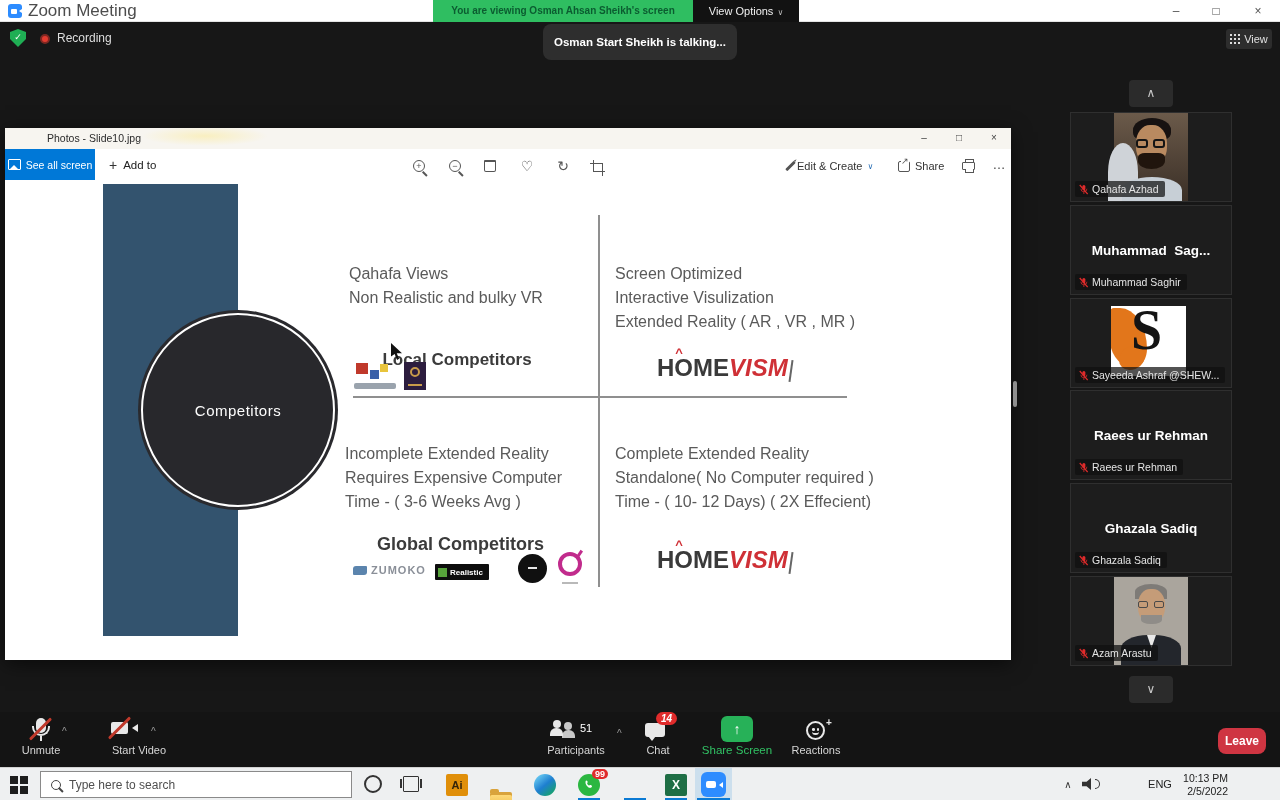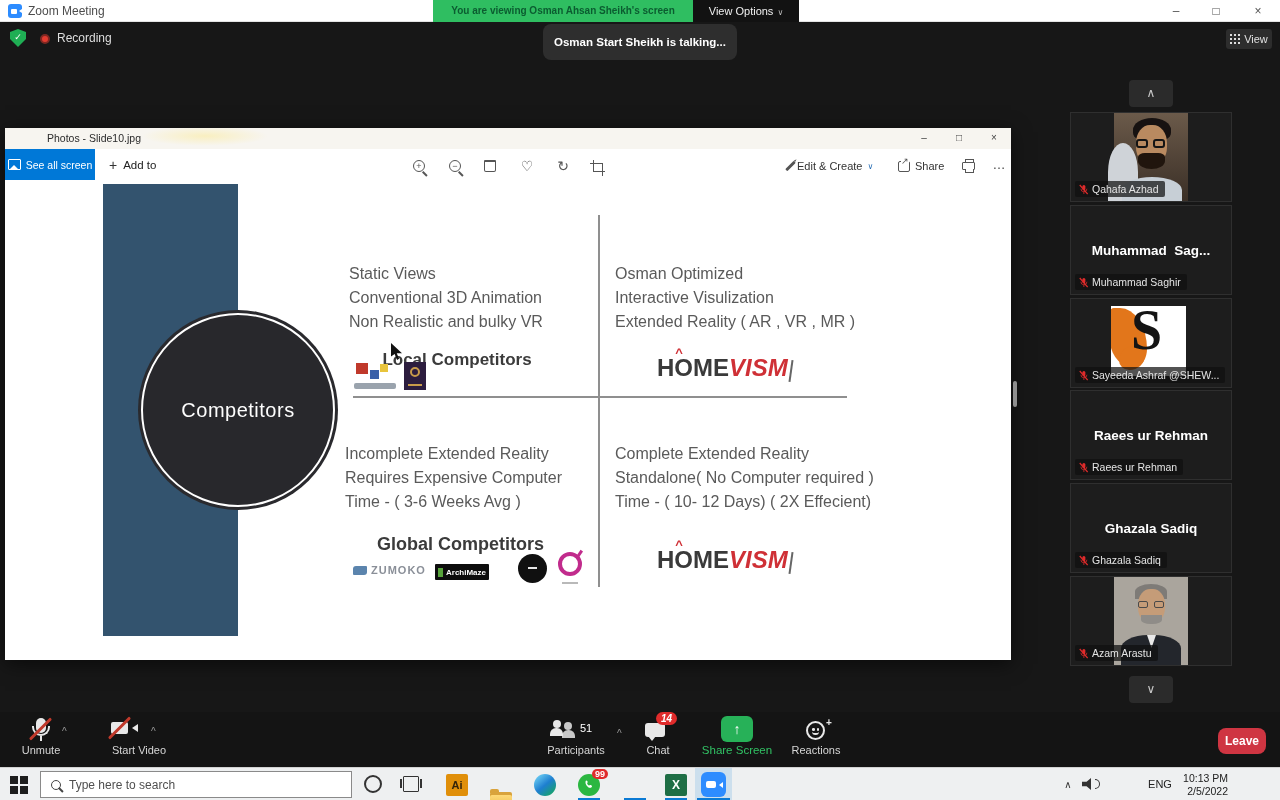--- a/index.html
+++ b/index.html
@@ -6,21 +6,21 @@
   body { width:1280px; height:800px; overflow:hidden; background:#171717;
          font-family:"Liberation Sans", sans-serif; }
   #app { position:relative; width:1280px; height:800px; background:#171717; }
   .abs { position:absolute; }
 
   
   #zt { left:0; top:0; width:1280px; height:22px; background:#ffffff; border-bottom:1px solid #e3e3e3; }
   #zt-icon { left:8px; top:4px; width:14px; height:14px; background:#2d8cff; border-radius:3px; }
   #zt-icon .cam-b { position:absolute; left:3px; top:4.5px; width:6px; height:5px; background:#fff; border-radius:1px; }
   #zt-icon .cam-l { position:absolute; left:9px; top:4.5px; width:0; height:0; border:2.5px solid transparent; border-right:3px solid #fff; }
-  #zt-title { left:28px; top:0; height:22px; line-height:22px; font-size:12px; color:#4d4d4d; }
+  #zt-title { left:28px; top:0; height:22px; line-height:22px; font-size:17px; color:#4d4d4d; }
   #zt-banner { left:433px; top:0; width:260px; height:22px; background:#2fbe61; color:#0b5c30;
                font-size:10px; font-weight:bold; text-align:center; line-height:22px; }
   #zt-viewopts { left:693px; top:0; width:106px; height:22px; background:#121212; color:#f0f0f0;
                  font-size:11px; text-align:center; line-height:22px; }
   #zt-viewopts .chev { font-size:8px; color:#bbb; margin-left:4px; }
   .win-ctl { top:0; width:26px; height:22px; text-align:center; line-height:22px; font-size:12px; color:#555; }
   #zt-min { left:1163px; } #zt-max { left:1203px; } #zt-close { left:1245px; }
 
   
   #shield { left:10px; top:29px; width:16px; height:18px; background:#1fae54;
@@ -74,21 +74,21 @@
   .printer { width:13px; height:8px; border:1.5px solid #555; border-radius:1px; position:relative; }
   .printer::before { content:""; position:absolute; left:2px; top:-4px; width:7px; height:3px; border:1.5px solid #555; border-bottom:none; }
   .printer::after { content:""; position:absolute; left:2px; bottom:-4px; width:7px; height:3px; border:1.5px solid #555; border-top:none; background:#fff; }
   #btn-more { left:983px; top:25px; width:22px; height:26px; text-align:center; line-height:24px; font-size:13px; color:#444; }
 
   
   #slide { left:0; top:56px; width:1006px; height:476px; background:#fff; overflow:hidden; }
   #blue-bar { left:98px; top:-1px; width:135px; height:453px; background:#33536e; }
   #circle { left:136px; top:129px; width:194px; height:194px; border-radius:50%; background:#28282c;
             border:2px solid #fff; box-shadow:0 0 0 3px #2a2a2e;
-            display:flex; align-items:center; justify-content:center; color:#fdfdfd; font-size:20px; letter-spacing:.5px; }
+            display:flex; align-items:center; justify-content:center; color:#fdfdfd; font-size:15px; letter-spacing:.5px; }
   #vline { left:593px; top:31px; width:2px; height:372px; background:#8f8f8f; }
   #hline { left:348px; top:212px; width:494px; height:2px; background:#8f8f8f; }
   .qlines { font-size:16px; color:#5a5a5a; line-height:24px; }
   #q-tl { left:344px; top:78px; } #q-tr { left:610px; top:78px; }
   #q-bl { left:340px; top:258px; } #q-br { left:610px; top:258px; }
   .qhead { font-size:17px; font-weight:bold; color:#3b3b3b; text-align:center; }
   #tl-head { left:352px; top:166px; width:200px; }
   #bl-head { left:348px; top:350px; width:215px; font-size:18px; }
   
   #logo-arch { left:347px; top:177px; width:46px; height:30px; }
@@ -319,39 +319,38 @@
 
     <div id="slide" class="abs">
       <div id="blue-bar" class="abs"></div>
       <div id="circle" class="abs">
         <span>Competitors</span>
       </div>
       <div id="vline" class="abs"></div>
       <div id="hline" class="abs"></div>
 
       <div id="q-tl" class="abs qlines">
-        <div>Static Views</div>
-        <div>Conventional 3D Animation</div>
+        <div>Qahafa Views</div>
         <div>Non Realistic and bulky VR</div>
       </div>
       <div id="tl-head" class="abs qhead">Local Competitors</div>
       <div id="logo-arch" class="abs">
         <div class="base"></div>
           <div class="r"></div>
           <div class="b"></div>
           <div class="y"></div>
       </div>
       <div id="logo-purple" class="abs">
         <div class="ring"></div>
           <div class="txt"></div>
       </div>
       <div id="cursor" class="abs"></div>
 
       <div id="q-tr" class="abs qlines">
-        <div>Osman Optimized</div>
+        <div>Screen Optimized</div>
         <div>Interactive Visulization</div>
         <div>Extended Reality ( AR , VR , MR )</div>
       </div>
       <div id="hv-top" class="abs homevism">
         <span>H</span>
           <span class="hv-o"><span>O</span><span class="hv-roof">^</span></span>
           <span>ME</span>
           <span class="hv-red">VISM</span>
         <div class="hv-ibeam"></div>
       </div>
@@ -361,21 +360,21 @@
         <div>Requires Expensive Computer</div>
         <div>Time - ( 3-6 Weeks Avg )</div>
       </div>
       <div id="bl-head" class="abs qhead">Global Competitors</div>
       <div id="logo-zumoko" class="abs">
         <div class="z-ic"></div>
         <span class="z-tx">ZUMOKO</span>
       </div>
       <div id="logo-archimaze" class="abs">
         <div class="a-ic"></div>
-        <span class="a-tx">ArchiMaze</span>
+        <span class="a-tx">Realistic</span>
       </div>
       <div id="logo-dark" class="abs"></div>
       <div id="logo-pink" class="abs"></div>
 
       <div id="q-br" class="abs qlines">
         <div>Complete Extended Reality</div>
         <div>Standalone( No Computer required )</div>
         <div>Time - ( 10- 12 Days) ( 2X Effecient)</div>
       </div>
       <div id="hv-bottom" class="abs homevism">

